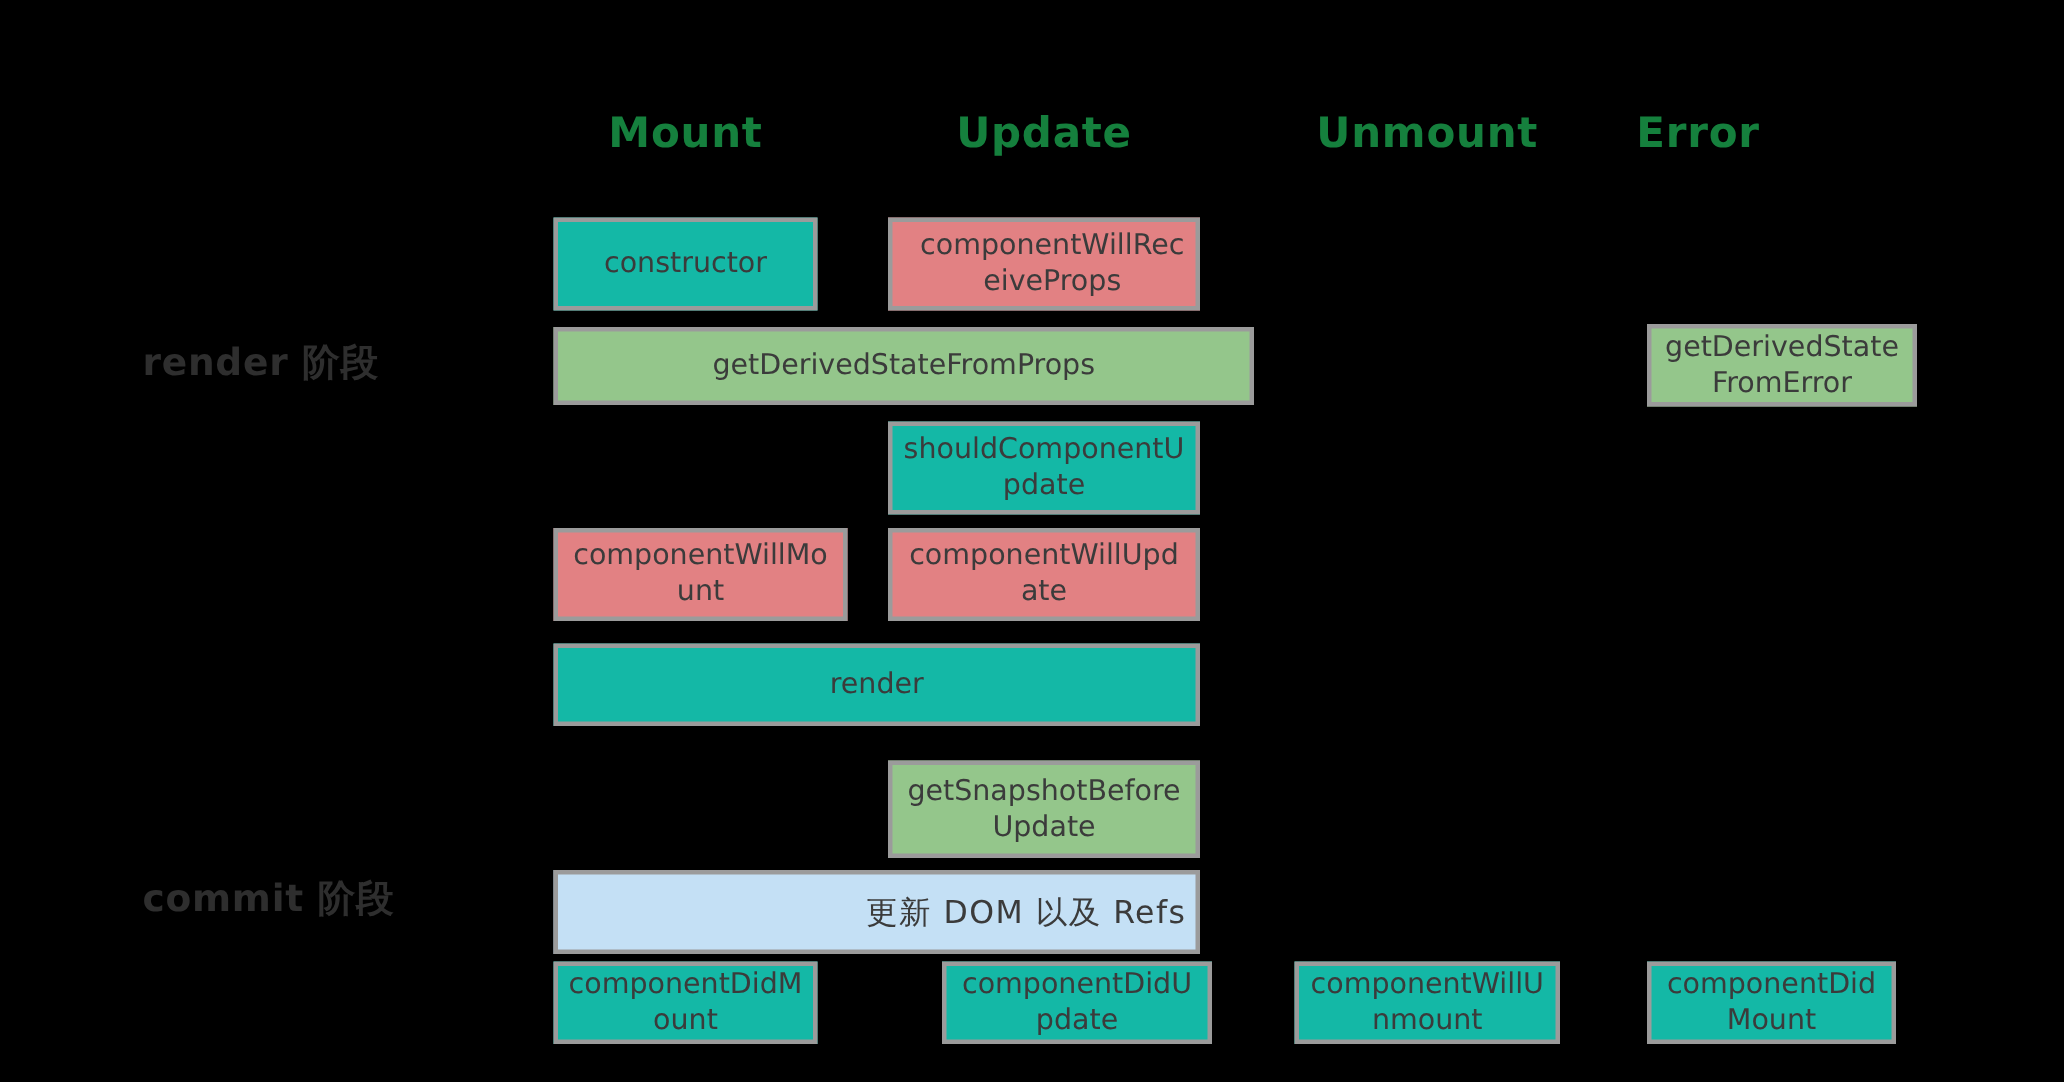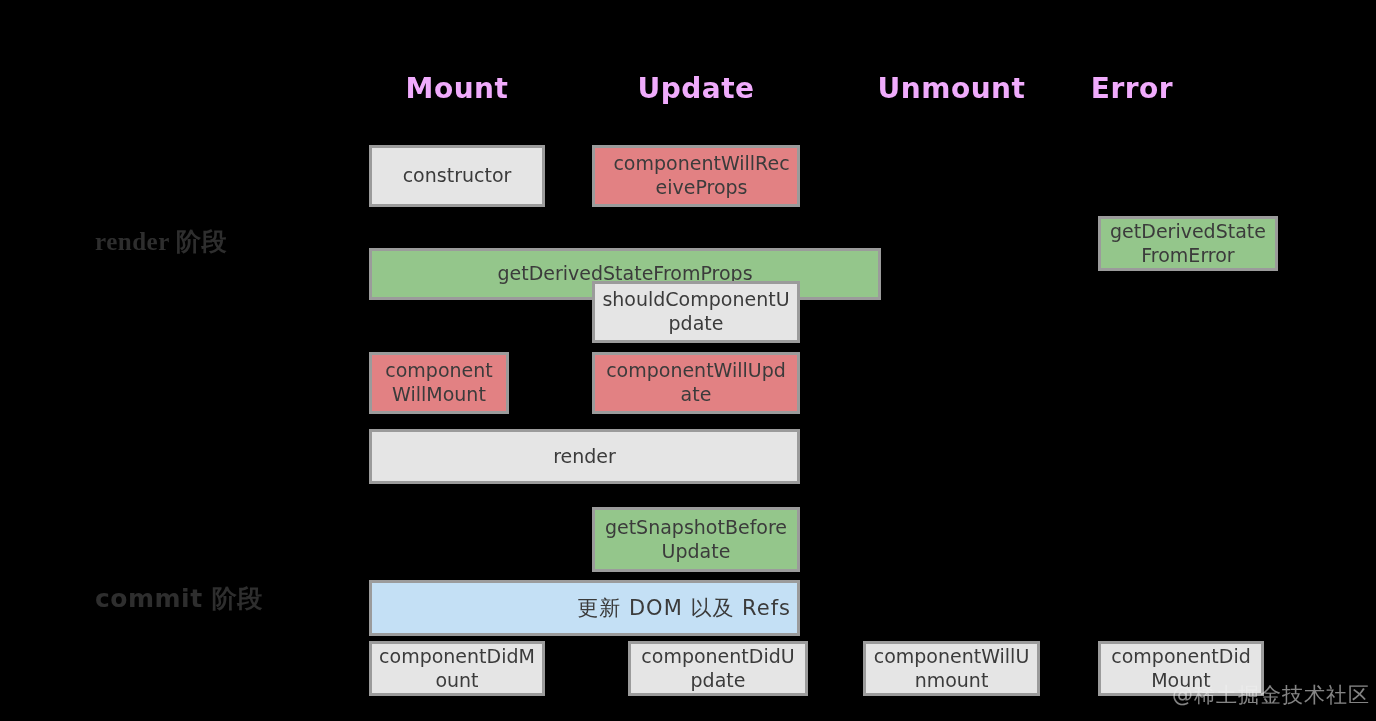--- a/index.html
+++ b/index.html
@@ -16,21 +16,21 @@
   #stage {
     position: relative;
     width: 1376px;
     height: 721px;
     background: #000000;
   }
 
   
   .col-header {
     position: absolute;
-    color: #f0abfc;
+    color: #15803d;
     font-size: 28px;
     font-weight: 700;
     letter-spacing: 0.5px;
     text-align: center;
     white-space: nowrap;
     font-family: "DejaVu Sans", "Liberation Sans", sans-serif;
   }
 
   
   .row-label {
@@ -57,21 +57,21 @@
     padding: 2px 6px;
     border: 3px solid #9b9b9b;
     font-family: "DejaVu Sans", "Liberation Sans", sans-serif;
     word-break: break-word;
     overflow: hidden;
   }
   .box .box-text {
     display: block;
     width: 100%;
   }
-  .box.cyan      { background: #e5e5e5; }
+  .box.cyan      { background: #14b8a6; }
   .box.red       { background: #e28183; }
   .box.green     { background: #94c68b; }
   .box.lightblue { background: #c4e0f5; text-align: right; }
 
   .box.cjk .box-text {
     font-size: 21px;
     letter-spacing: 1px;
   }
 
   
@@ -90,40 +90,40 @@
 </head>
 <body>
 
 <div id="stage">
 
   <div class="col-header" style="left: 369px; top: 72px; width: 176px;">Mount</div>
   <div class="col-header" style="left: 592px; top: 72px; width: 208px;">Update</div>
   <div class="col-header" style="left: 863px; top: 72px; width: 177px;">Unmount</div>
   <div class="col-header" style="left: 1042px; top: 72px; width: 180px;">Error</div>
 
-  <div class="row-label" style="left: 95px; top: 225px; font-family: Liberation Serif, serif;">render 阶段</div>
+  <div class="row-label" style="left: 95px; top: 225px;">render 阶段</div>
   <div class="row-label" style="left: 95px; top: 582px;">commit 阶段</div>
 
   <div id="boxes-layer">
       <div class="box cyan" style="left: 369px; top: 145px; width: 176px; height: 62px;">
         <span class="box-text">constructor</span>
       </div>
       <div class="box red" style="left: 592px; top: 145px; width: 208px; height: 62px; padding-left: 17px;">
         <span class="box-text">componentWillReceiveProps</span>
       </div>
-      <div class="box green" style="left: 369px; top: 218px; width: 512px; height: 52px; margin-top: 30px;">
+      <div class="box green" style="left: 369px; top: 218px; width: 467px; height: 52px;">
         <span class="box-text">getDerivedStateFromProps</span>
       </div>
       <div class="box green" style="left: 1098px; top: 216px; width: 180px; height: 55px;">
         <span class="box-text">getDerivedStateFromError</span>
       </div>
       <div class="box cyan" style="left: 592px; top: 281px; width: 208px; height: 62px;">
         <span class="box-text">shouldComponentUpdate</span>
       </div>
-      <div class="box red" style="left: 369px; top: 352px; width: 140px; height: 62px;">
+      <div class="box red" style="left: 369px; top: 352px; width: 196px; height: 62px;">
         <span class="box-text">componentWillMount</span>
       </div>
       <div class="box red" style="left: 592px; top: 352px; width: 208px; height: 62px;">
         <span class="box-text">componentWillUpdate</span>
       </div>
       <div class="box cyan" style="left: 369px; top: 429px; width: 431px; height: 55px;">
         <span class="box-text">render</span>
       </div>
       <div class="box green" style="left: 592px; top: 507px; width: 208px; height: 65px;">
         <span class="box-text">getSnapshotBeforeUpdate</span>
@@ -138,14 +138,13 @@
         <span class="box-text">componentDidUpdate</span>
       </div>
       <div class="box cyan" style="left: 863px; top: 641px; width: 177px; height: 55px;">
         <span class="box-text">componentWillUnmount</span>
       </div>
       <div class="box cyan" style="left: 1098px; top: 641px; width: 166px; height: 55px;">
         <span class="box-text">componentDidMount</span>
       </div>
     </div>
 
-  <div id="watermark">@稀土掘金技术社区</div>
 </div>
 
 </body></html>

